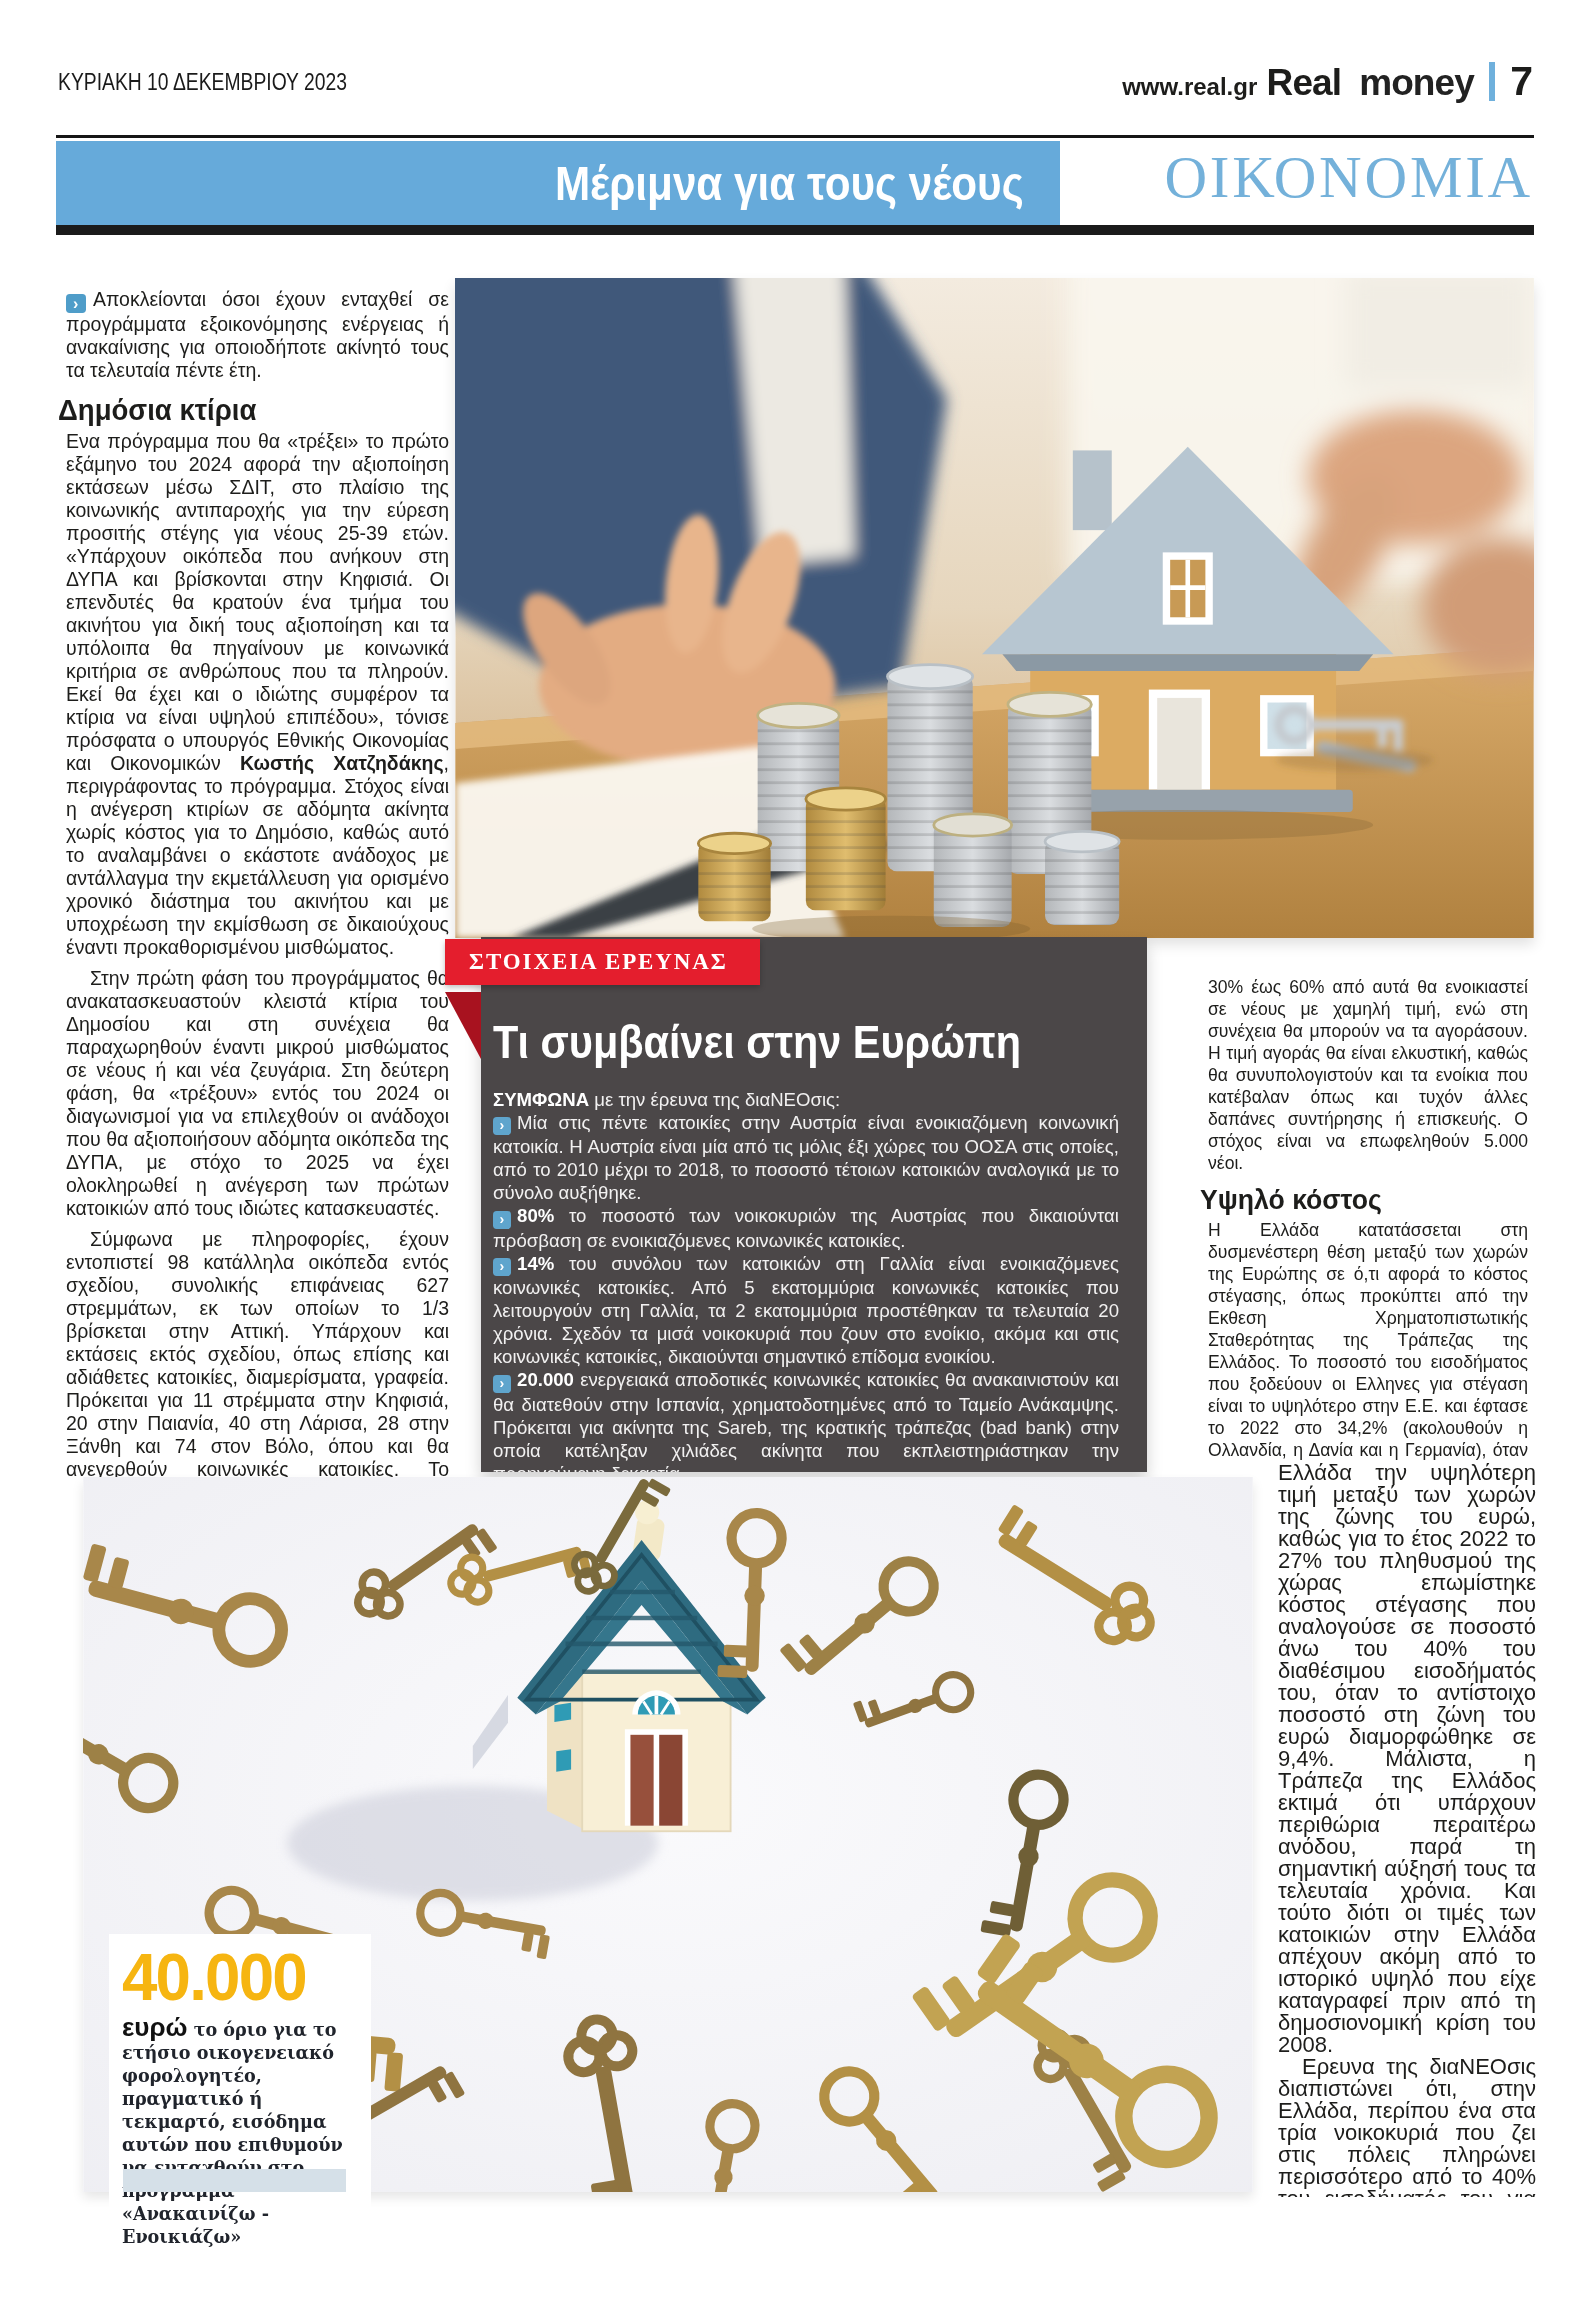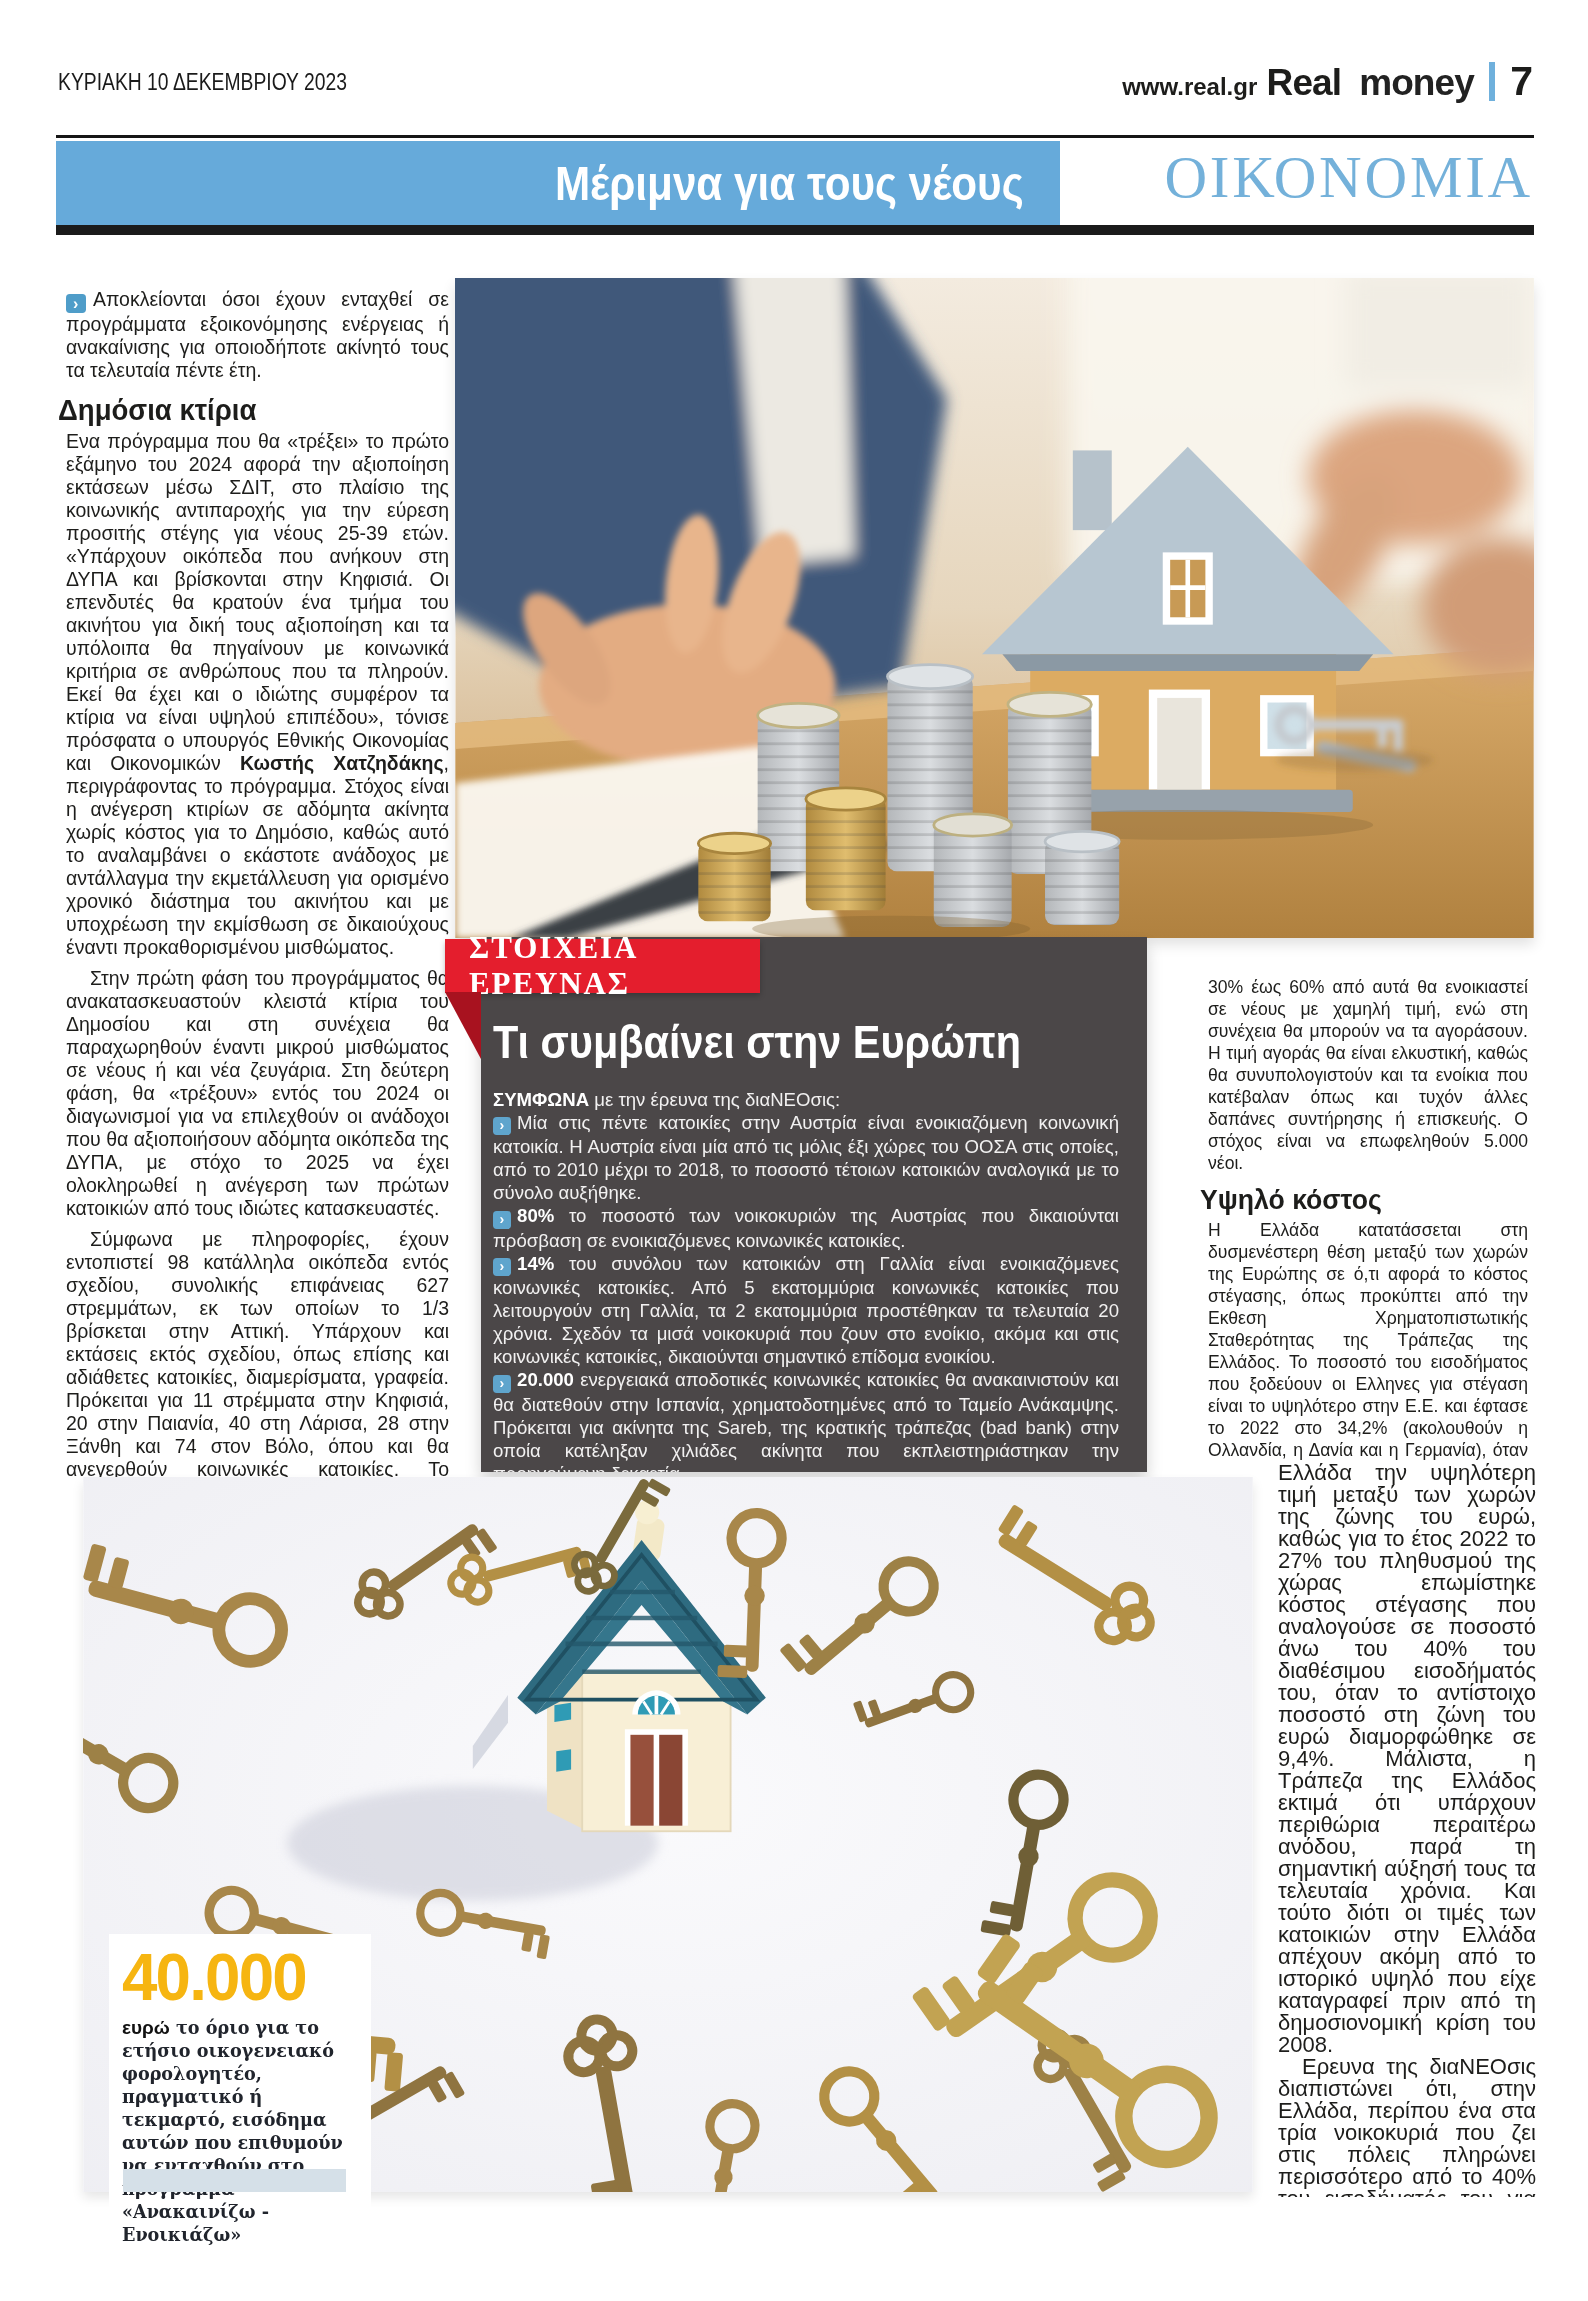--- a/index.html
+++ b/index.html
@@ -51,42 +51,42 @@
                 color:#f2f1f1;padding:78px 28px 0 12px;overflow:hidden;
                 box-shadow:0 9.3px 15px rgba(0,0,0,.18);}
   .research-title{color:#fff;font-weight:700;font-size:46px;margin:0 0 18.6px;transform:scaleX(.9);
                   transform-origin:0 50%;white-space:nowrap;}
   .research-box p{margin:0;font-size:18.6px;line-height:23px;text-align:justify;}
   .research-box .lead{margin-bottom:0;}
   .research-box b{color:#fff;}
   .chev2{display:inline-block;width:17.6px;height:17.6px;border-radius:3.7px;background:#5fa5cd;color:#fff;
          font-weight:700;font-size:14px;line-height:17.6px;text-align:center;margin-right:6.5px;
          vertical-align:-1.9px;}
-  .ribbon{position:absolute;left:445px;top:939px;width:315px;height:54px;background:#e41e2d;
-          color:#fff;font-family:"Liberation Serif",serif;font-weight:700;font-size:31px;
+  .ribbon{position:absolute;left:445px;top:939px;width:315px;height:46px;background:#e41e2d;
+          color:#fff;font-family:"Liberation Serif",serif;font-weight:700;font-size:23px;
           letter-spacing:1.9px;display:flex;align-items:center;padding-left:24px;
           box-shadow:0 2.8px 5.6px rgba(0,0,0,.25);}
   .ribbon-tail{position:absolute;left:445px;top:992px;width:36px;height:67px;background:#a8121f;
                clip-path:polygon(0 0,100% 0,100% 100%);}
 
   
   .photo-top{position:absolute;left:455px;top:278px;width:1079px;height:660px;overflow:hidden;
              box-shadow:0 7.4px 13px rgba(0,0,0,.12);}
   .photo-keys{position:absolute;left:83px;top:1477px;width:1170px;height:715px;overflow:hidden;
               box-shadow:0 5.6px 11px rgba(0,0,0,.10);}
   .photo-top svg,.photo-keys svg{display:block;}
 
   
   .stat-box{position:absolute;left:109px;top:1934px;width:262px;min-height:223px;background:#fff;
             padding:9.3px 13px 11px 13px;}
   .stat-number{font-size:67px;font-weight:900;color:#f6b511;letter-spacing:-1.9px;line-height:67px;
                transform:scaleX(.95);transform-origin:0 50%;white-space:nowrap;}
   .stat-text{font-family:"DejaVu Serif","Liberation Serif",serif;font-size:17.6px;line-height:23px;
              font-weight:600;color:#20242c;margin-top:5.6px;}
-  .stat-unit{font-family:"Liberation Sans",sans-serif;font-weight:900;font-size:19px;color:#111;}
+  .stat-unit{font-family:"Liberation Sans",sans-serif;font-weight:900;font-size:26px;color:#111;}
   .pale-bar{position:absolute;left:123px;top:2169px;width:223px;height:23px;background:#d5e0e8;}
 </style>
 </head>
 <body>
 
 <div class="page" data-interactable="false">
 
   <div class="date" data-interactable="false">ΚΥΡΙΑΚΗ 10 ΔΕΚΕΜΒΡΙΟΥ 2023</div>
   <div class="header-right" data-interactable="false">
     <span class="site" data-interactable="false">www.real.gr</span>

